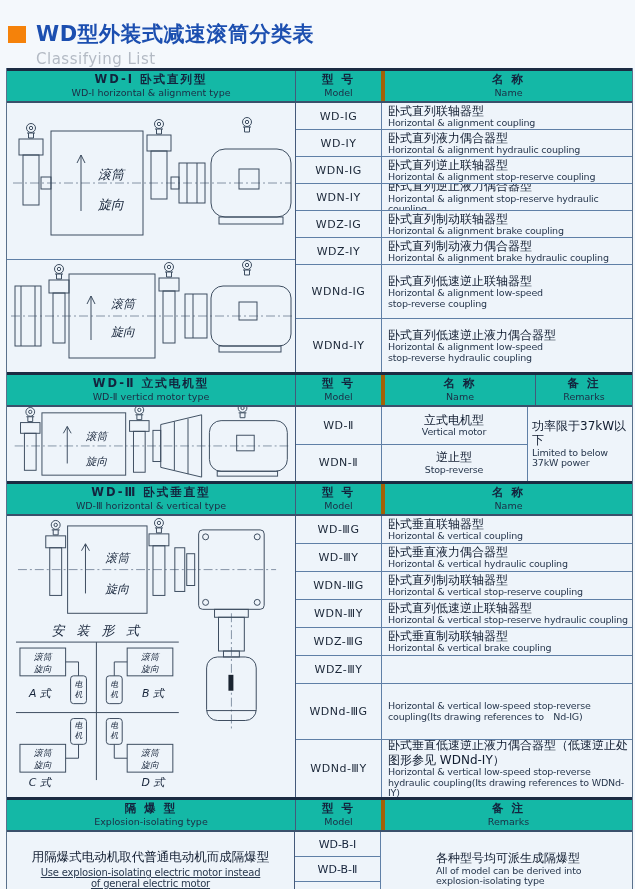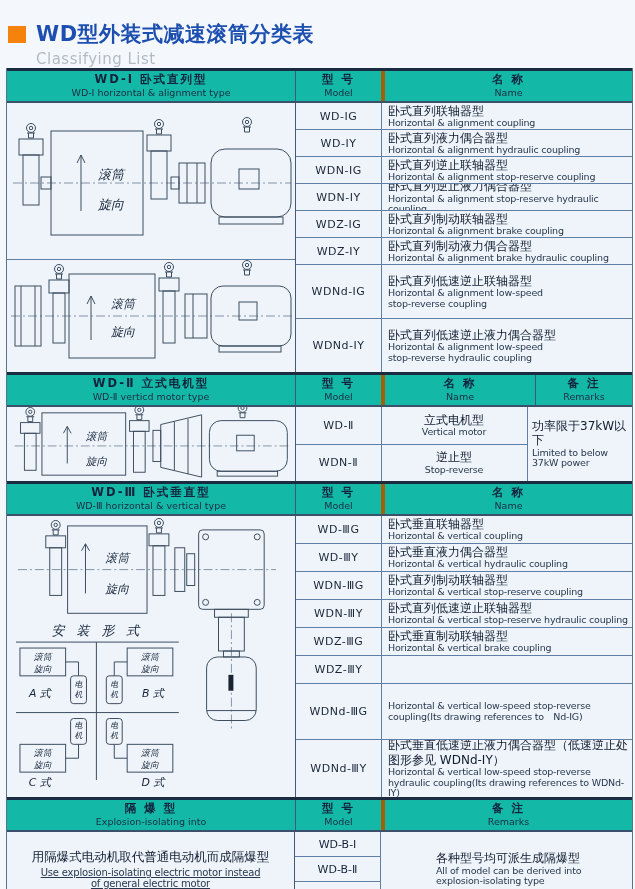--- a/index.html
+++ b/index.html
@@ -416,21 +416,21 @@
           <span class="ncn">卧式垂直低速逆止液力偶合器型（低速逆止处图形参见 WDNd-ⅠY）</span>
           <span class="nen">Horizontal &amp; vertical low-speed stop-reverse hydraulic coupling(Its drawing references to WDNd-ⅠY)</span>
         </div>
       </div>
     </div>
   </div>
 
   <div class="sec-h">
     <div class="c c-left">
       <span class="hcn">隔 爆 型</span>
-      <span class="hen">Explosion-isolating into</span>
+      <span class="hen">Explosion-isolating type</span>
     </div>
     <div class="c c-model">
       <span class="hcn">型 号</span>
       <span class="hen">Model</span>
     </div>
     <div class="c c-name">
       <span class="hcn">备 注</span>
       <span class="hen">Remarks</span>
     </div>
   </div>

